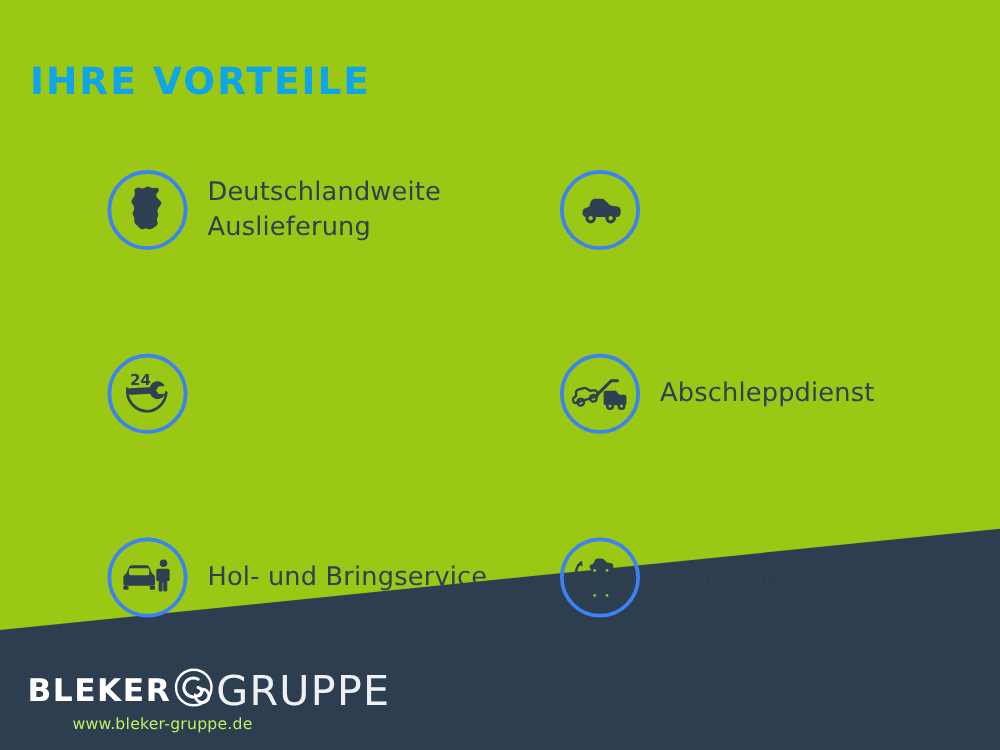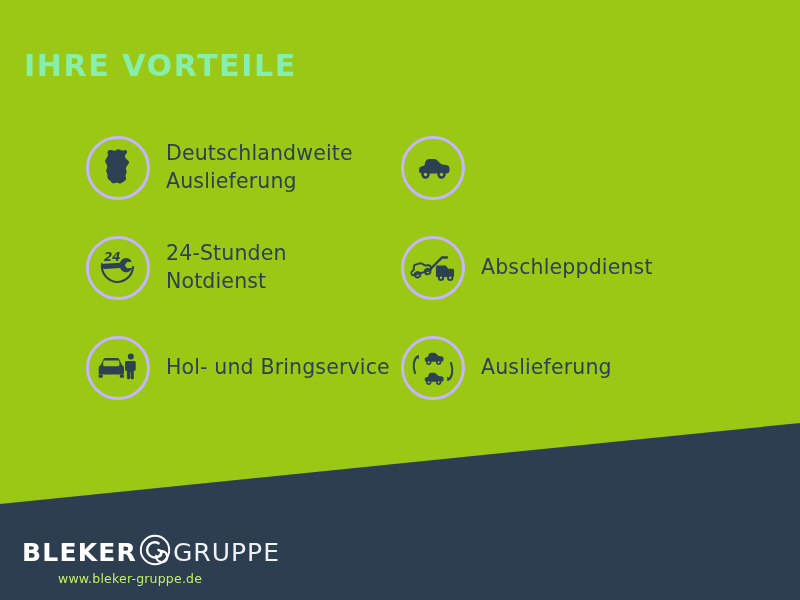--- a/index.html
+++ b/index.html
@@ -23,49 +23,49 @@
     clip-path: polygon(0 0, 800px 0, 800px 423px, 0 504px);
   }
   
   #title {
     position:absolute;
     left:24px; top:48px;
     font-family:"DejaVu Sans", sans-serif;
     font-size:30px;
     font-weight:bold;
     letter-spacing:1.6px;
-    color:#86efac;
+    color:#0ea5e9;
     white-space:nowrap;
   }
   
   #benefits {
     position:absolute;
     left:86px; top:118px;
     width:680px;
     display:grid;
     grid-template-columns:315px 315px;
     grid-template-rows:100px 100px 100px;
     column-gap:0px;
     row-gap:0px;
+    gap:47px;
   }
   .benefit {
     display:flex;
     align-items:center;
     gap:16px;
   }
   .badge {
     flex:0 0 auto;
     width:64px; height:64px;
     border-radius:50%;
-    border:3px solid #c4b5fd;
+    border:3px solid #3b82f6;
     display:flex;
     align-items:center;
     justify-content:center;
     position:relative;
-    font-style:italic;
   }
   .badge svg { display:block; }
   .benefit-label {
     font-size:20.5px;
     line-height:1.35;
     color:#2f4053;
     letter-spacing:0.15px;
   }
   
   #footer-logo {
@@ -85,21 +85,21 @@
     font-weight:bold;
     letter-spacing:1.2px;
     color:#ffffff;
     line-height:1;
   }
   .logo-mark {
     margin:0 1px 0 1px;
     display:block;
   }
   .logo-gruppe {
-    font-size:25px;
+    font-size:33px;
     font-weight:normal;
     letter-spacing:1.0px;
     color:#eef1f4;
     line-height:1;
   }
   .logo-url {
     margin-top:3px;
     margin-left:36px;
     font-size:12.5px;
     color:#bef264;
@@ -141,21 +141,20 @@
     <div class="benefit">
       <span class="badge">
         <svg width="46" height="46" viewBox="0 0 46 46">
           <text x="9" y="16" font-family="DejaVu Sans, sans-serif" font-size="12" font-weight="bold" fill="#2e4152">24</text>
           <path d="M7 19 A16 16 0 0 0 23 37 A16 16 0 0 0 38 22" fill="none" stroke="#2e4152" stroke-width="2.2" stroke-linecap="round"></path>
           <g transform="rotate(42 24 22)">
             <path fill="#2e4152" d="M30 9.5c-3.3-1.3-7 .2-8.4 3.4-.8 1.8-.6 3.8.3 5.4L11 29.2c-1 1-1 2.7 0 3.7 1 1 2.7 1 3.7 0l10.9-10.9c1.6.9 3.6 1.1 5.4.3 3.2-1.4 4.7-5.1 3.4-8.4l-3.6 3.6-3.6-.6-.6-3.6 3.4-3.8z"></path>
           </g>
         </svg>
       </span>
-      <span class="benefit-label">24-Stunden<br>Notdienst</span>
     </div>
 
     <div class="benefit">
       <span class="badge">
         <svg width="48" height="34" viewBox="0 0 48 34">
 
           <g transform="rotate(-17 15 19)">
             <path fill="none" stroke="#2e4152" stroke-width="1.9" d="M3.5 21h17c1 0 1.8-.8 1.8-1.8v-1.5c0-.9-.6-1.6-1.4-1.8l-3.5-.8-2.6-2.8c-.5-.5-1.1-.8-1.8-.8H8.6c-1.2 0-2.3.8-2.6 2l-.6 2.3-1.9.7c-.9.3-1.5 1.2-1.5 2.1v.6c0 1 .8 1.8 1.5 1.8z"></path>
             <circle cx="7.5" cy="21.6" r="2.7" fill="none" stroke="#2e4152" stroke-width="1.9"></circle>
             <circle cx="18" cy="21.6" r="2.7" fill="none" stroke="#2e4152" stroke-width="1.9"></circle>

